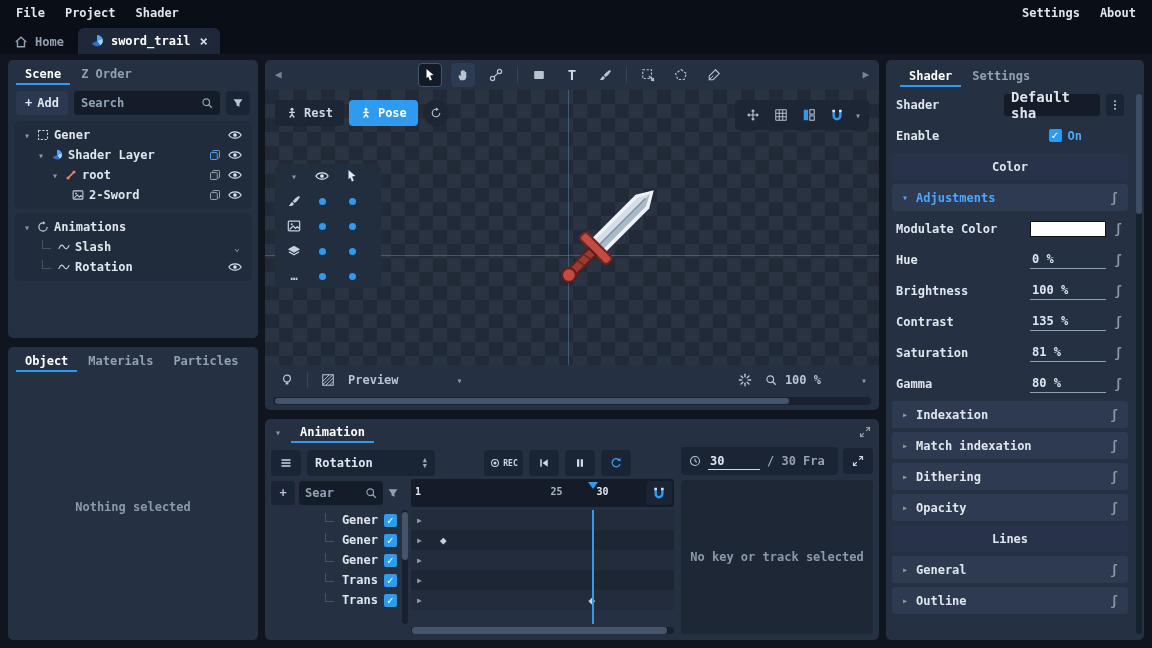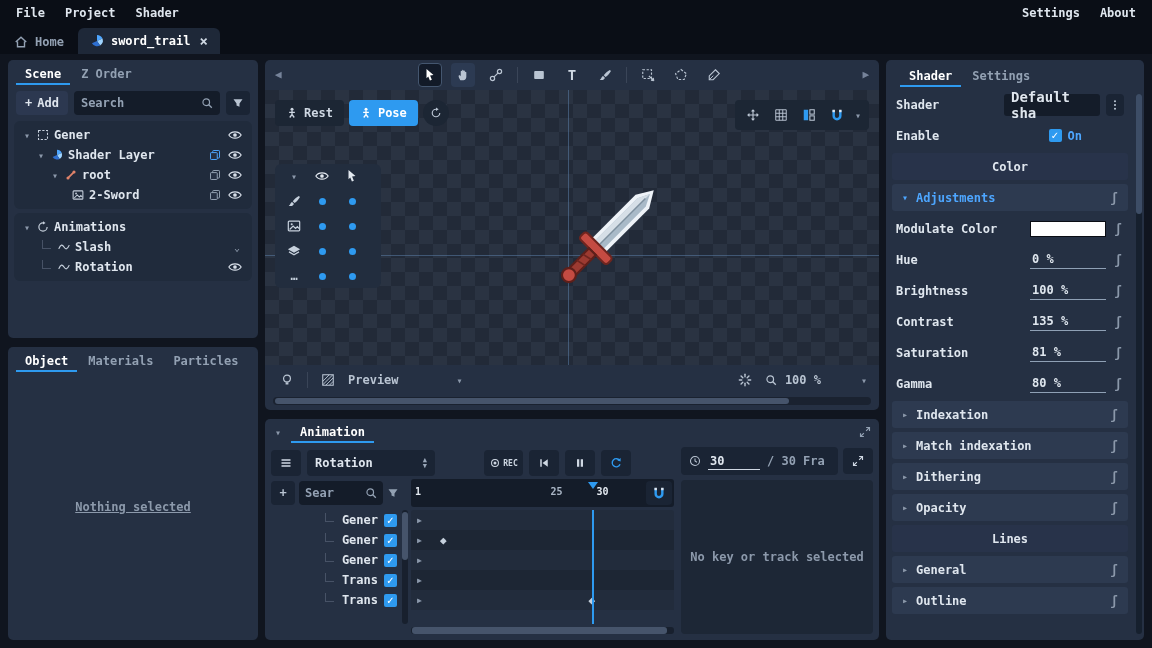--- a/index.html
+++ b/index.html
@@ -42,21 +42,21 @@
   .search .ph{flex:1;}
   .iconbtn{width:24px;height:24px;display:flex;align-items:center;justify-content:center;background:var(--box);border-radius:4px;color:#b9c4d2;}
   .treebox{background:#202b3c;border-radius:6px;margin:2px 6px;padding:4px 2px;}
   .trow{display:flex;align-items:center;height:20px;gap:5px;padding-right:8px;}
   .trow .lbl{white-space:nowrap;}
   .trow .right{margin-left:auto;display:flex;gap:7px;align-items:center;}
   .caret{color:#8b98aa;font-size:10px;width:10px;text-align:center;}
   .elbow{width:9px;height:9px;border-left:1px solid #475266;border-bottom:1px solid #475266;margin:-6px 2px 0 0;}
   
   .object-panel{flex:1;display:flex;flex-direction:column;}
-  .object-empty{flex:1;display:flex;align-items:center;justify-content:center;color:#8c99ab;text-decoration:underline;}
+  .object-empty{flex:1;display:flex;align-items:center;justify-content:center;color:#8c99ab;}
   
   .viewport{height:350px;display:flex;flex-direction:column;overflow:hidden;}
   .vtoolbar{height:30px;display:flex;align-items:center;padding:0 8px;gap:9px;justify-content:center;position:relative;color:#b9c4d2;}
   .vtoolbar .edge{position:absolute;top:8px;color:#76839a;font-size:11px;}
   .toolbox{width:24px;height:24px;display:flex;align-items:center;justify-content:center;border-radius:4px;}
   .toolbox.sel{background:#121a28;border:1px solid #44566f;color:#fff;}
   .toolbox.hov{background:#2c3a52;}
   .vsep{width:1px;height:16px;background:var(--line);}
   .canvas{flex:1;position:relative;background:repeating-conic-gradient(#2a3342 0% 25%,#222a38 0% 50%);background-size:28px 28px;overflow:hidden;}
   .cross-v{position:absolute;left:49.3%;top:0;bottom:0;width:1px;background:#5a7ca6;opacity:.55;}

